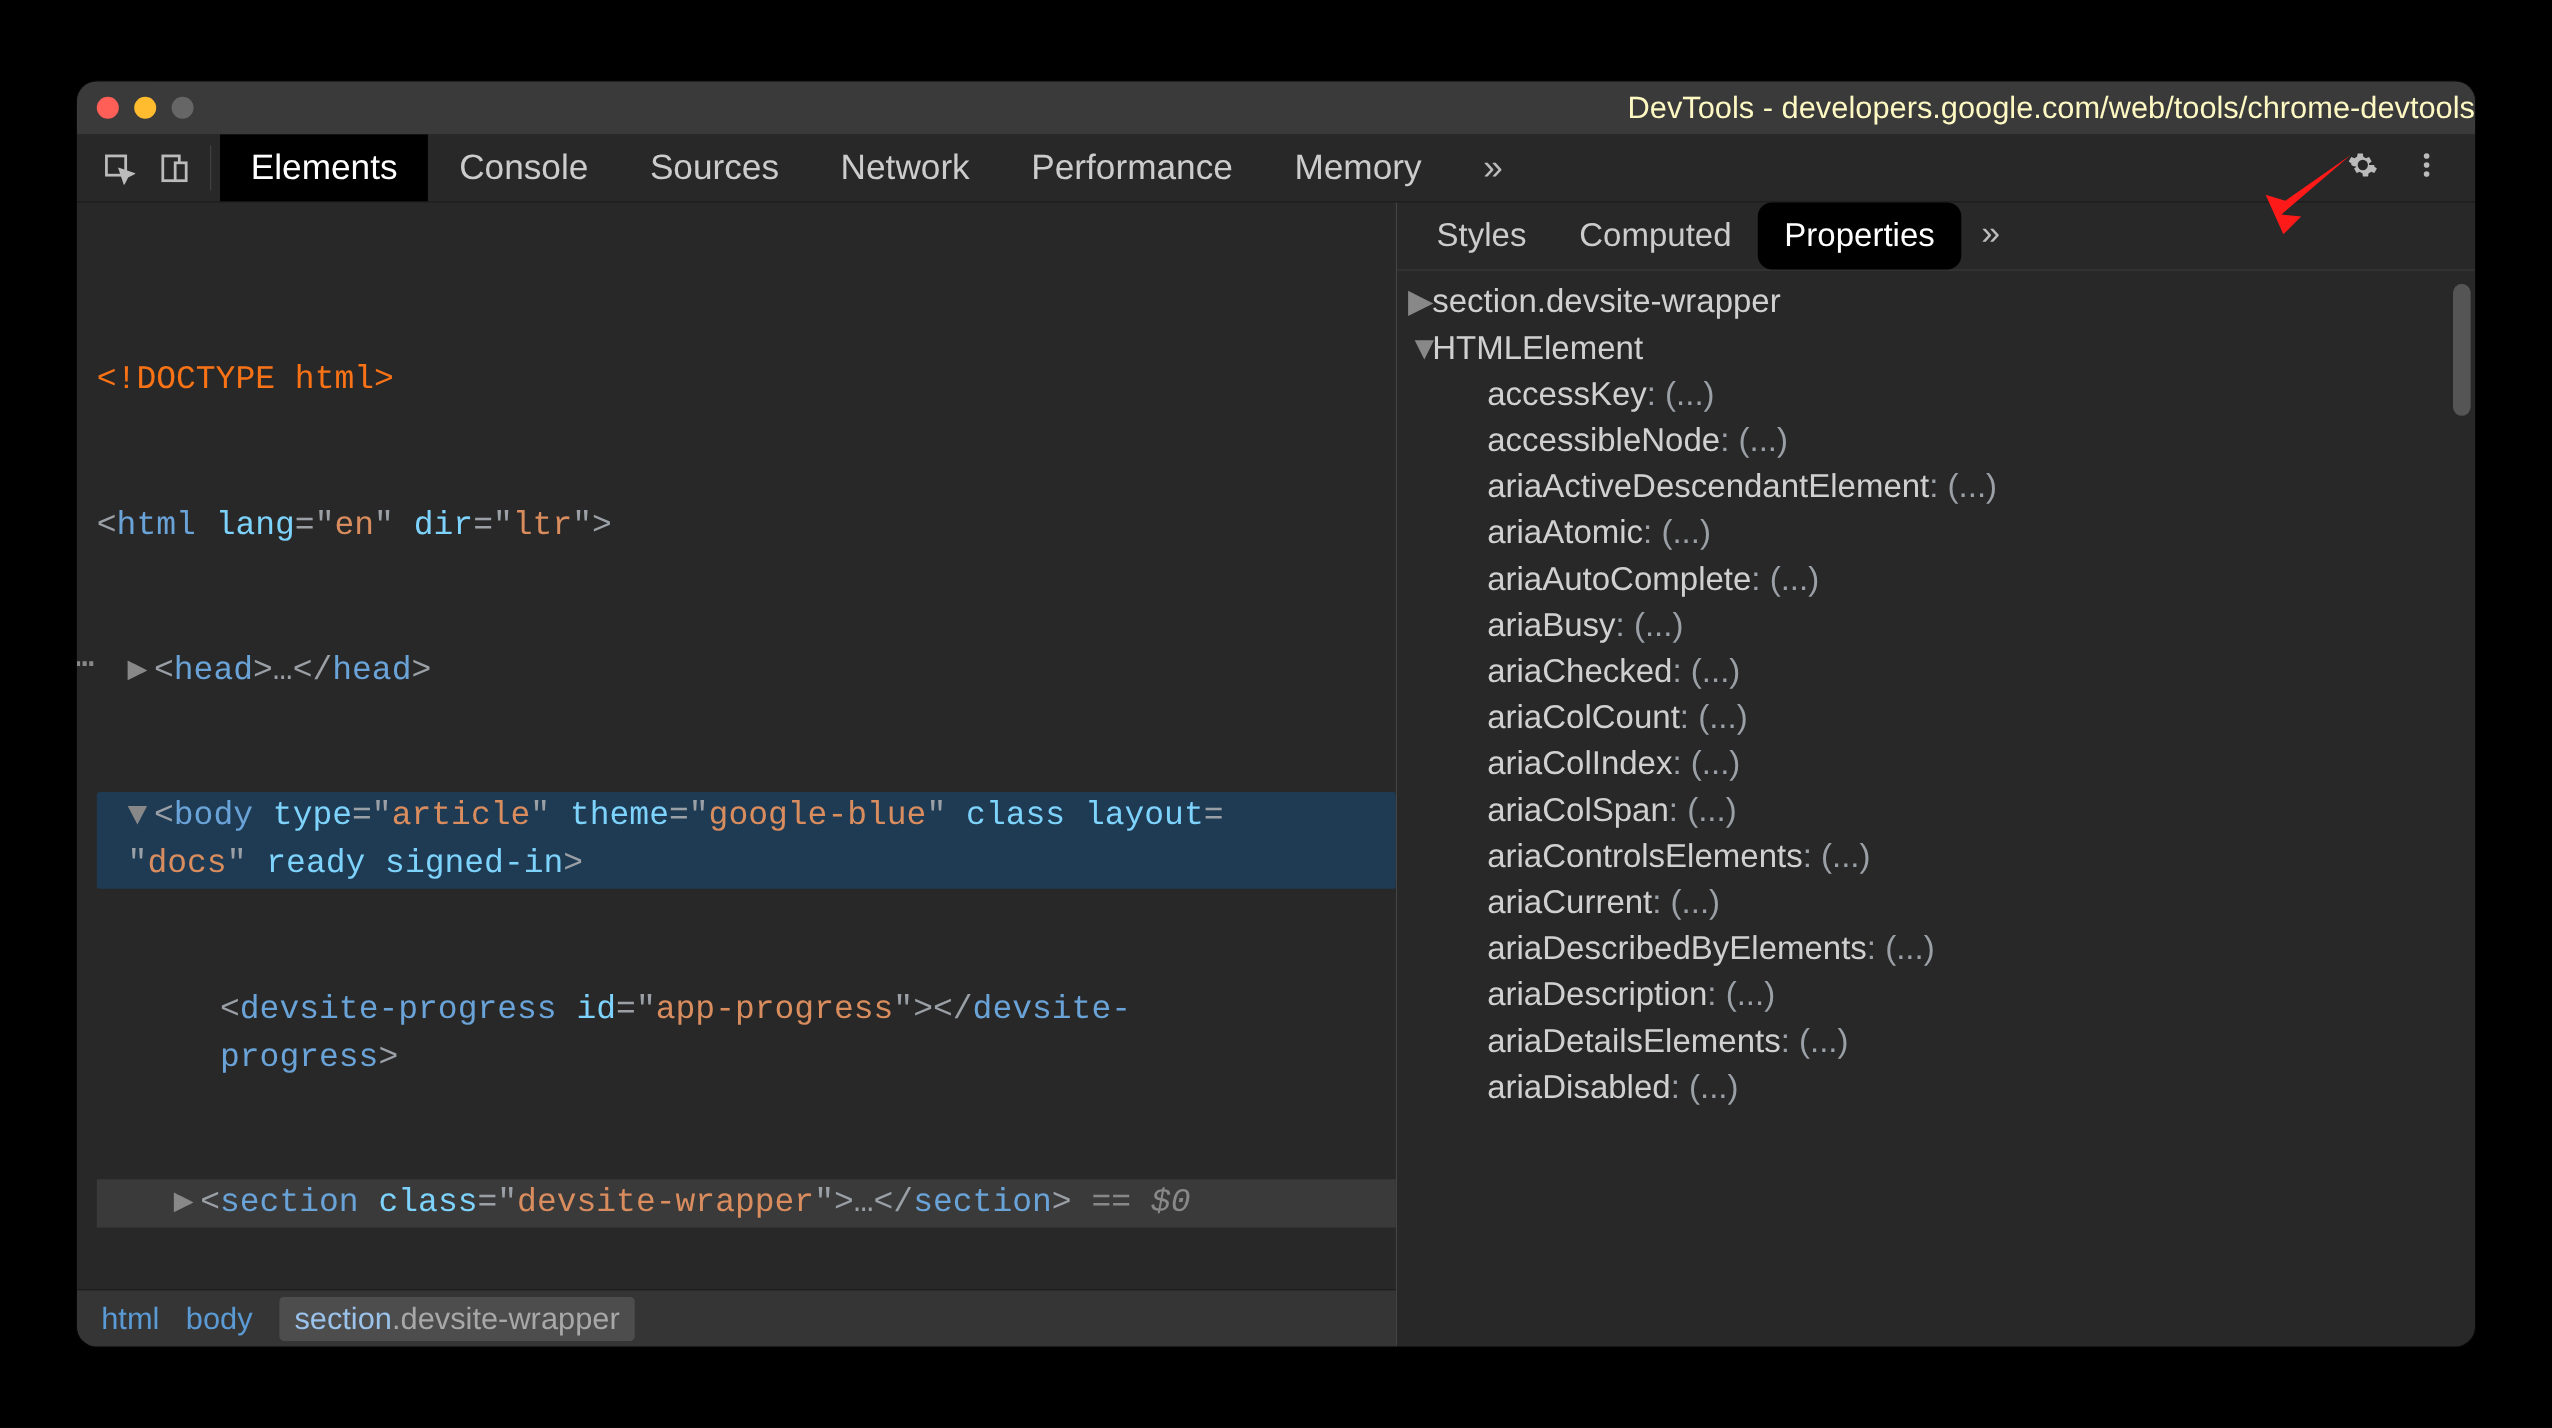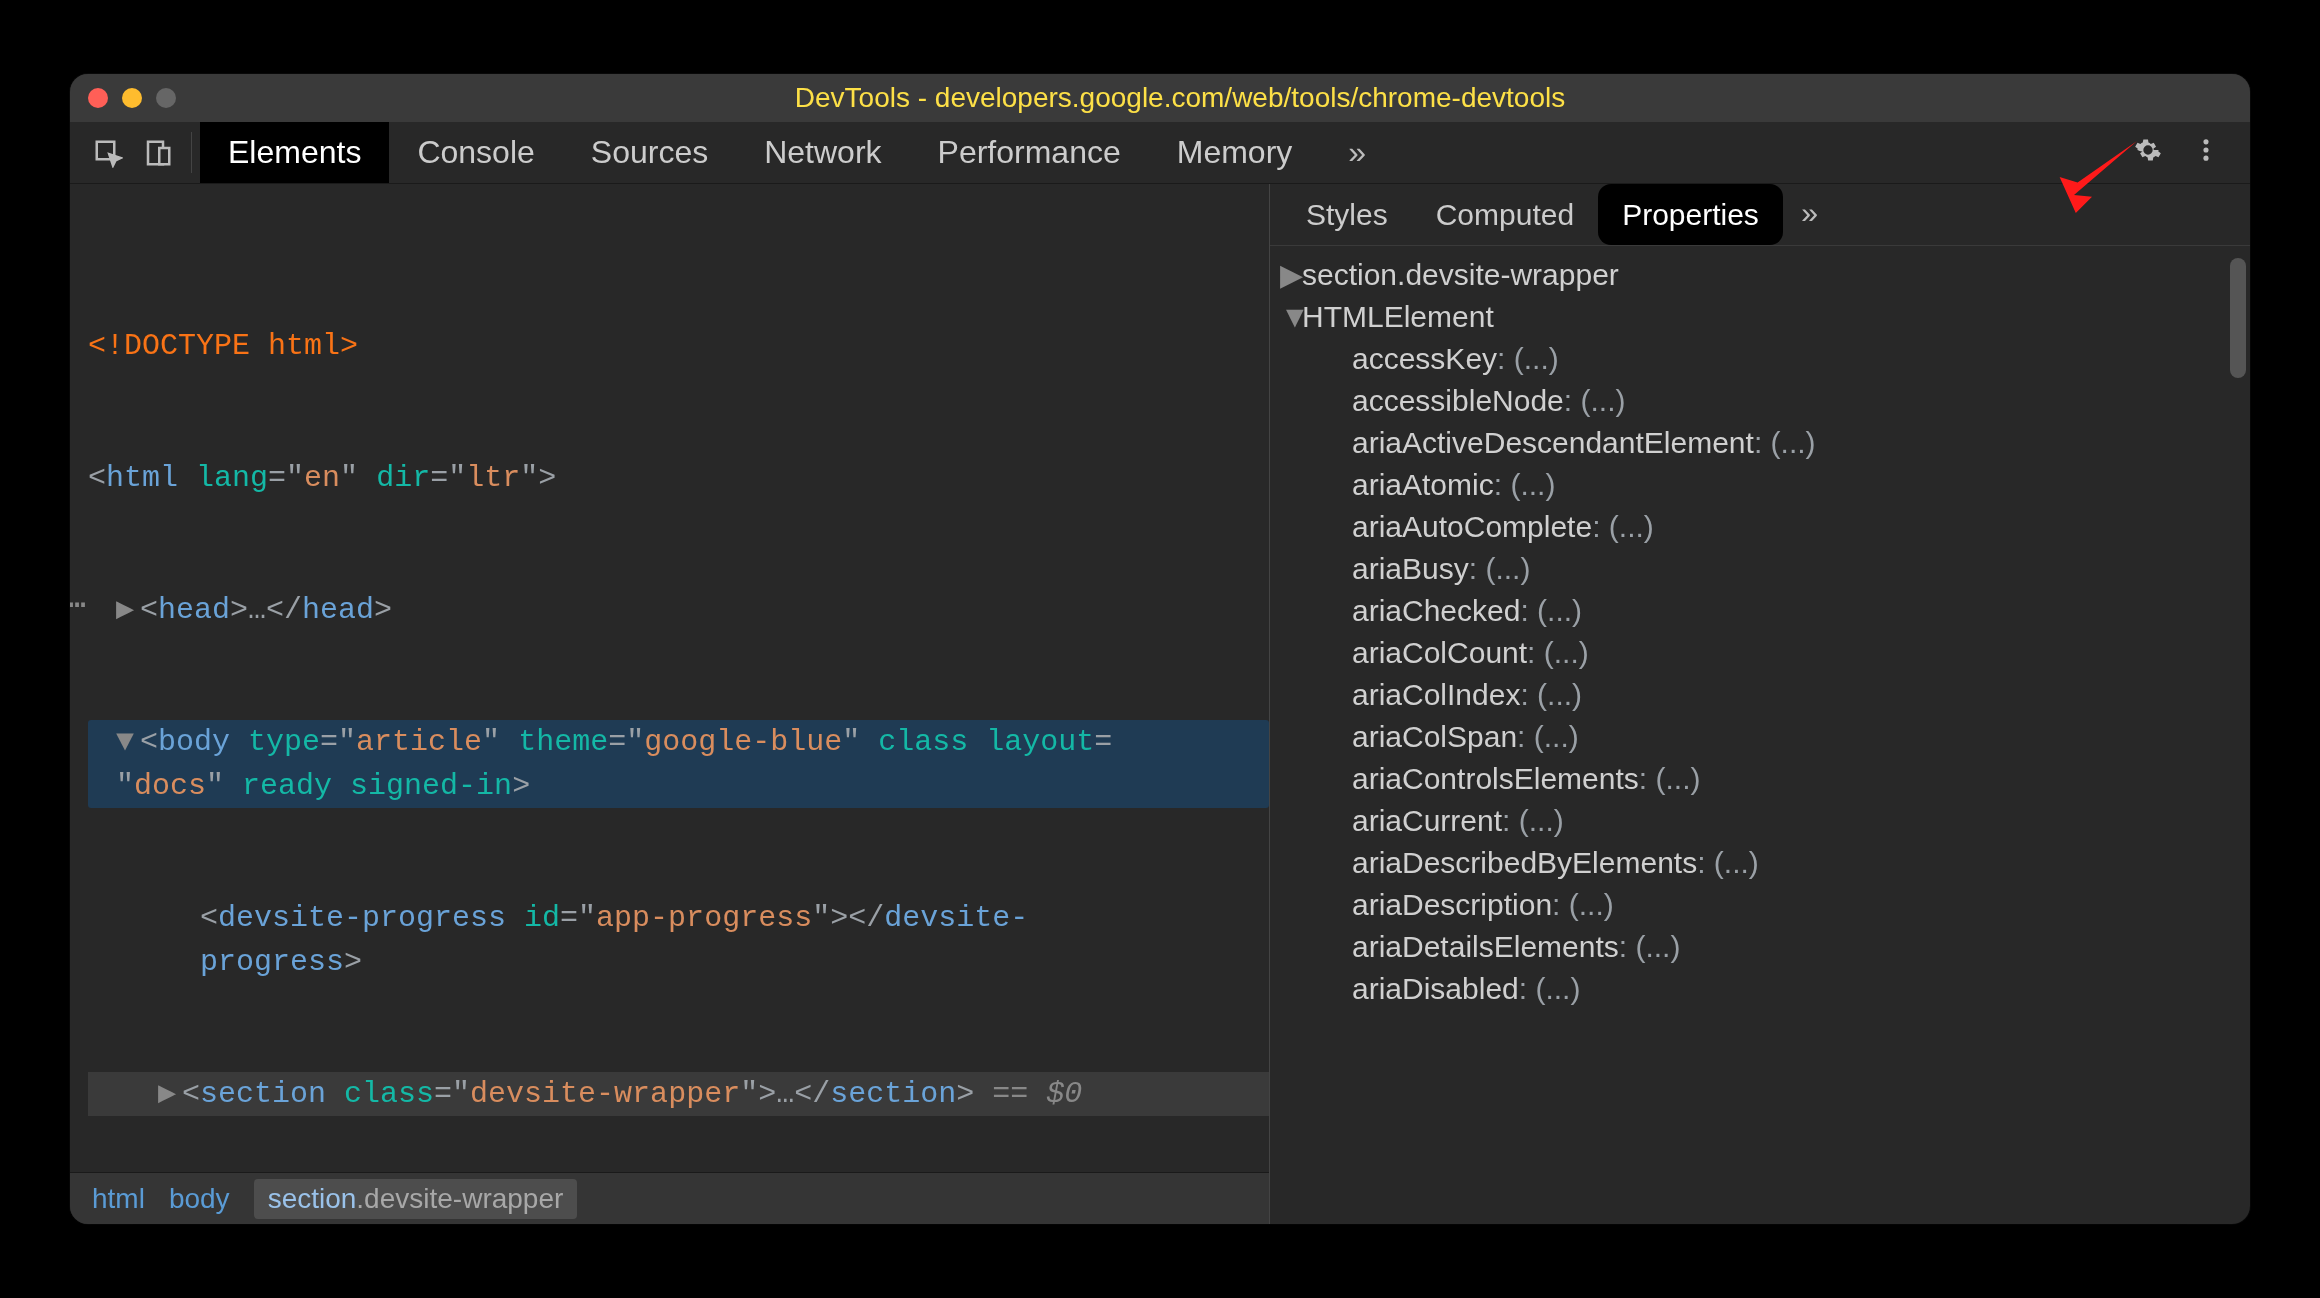--- a/index.html
+++ b/index.html
@@ -33,22 +33,22 @@
     position: relative;
   }
   .traffic { display: flex; gap: 14px; }
   .dot { width: 20px; height: 20px; border-radius: 50%; }
   .dot.red { background: #ff5f57; }
   .dot.yellow { background: #febc2e; }
   .dot.green { background: #666; }
   .title {
     position: absolute;
     left: 0; right: 0;
-    text-align: center;
-    color: #fde047;
+    text-align: right;
+    color: #fef9c3;
     font-size: 28px;
     font-family: -apple-system, "Helvetica Neue", Arial, sans-serif;
     pointer-events: none;
     padding-left: 40px;
   }
   
   .toolbar {
     height: 62px;
     background: #282828;
     border-bottom: 1px solid #1a1a1a;
@@ -113,21 +113,21 @@
     white-space: pre-wrap;
     position: relative;
   }
   .dom .row { padding: 0 8px 0 0; display: block; }
   .dom .row.sel { background: #1f3b54; border-radius: 3px; }
   .ind1 { padding-left: 28px; display:inline-block; }
   .ind2 { padding-left: 70px; display:inline-block; }
   .ind3 { padding-left: 112px; display:inline-block; }
   .arrow { color: #888; display:inline-block; width: 24px; }
   .tag { color: #6aa3d8; }
-  .attr { color: #14b8a6; }
+  .attr { color: #7dd3fc; }
   .val { color: #d98d5e; }
   .pun { color: #9aa0a6; }
   .gray { color: #f97316; }
   .eq { color: #888; font-style: italic; }
   .gutter {
     position: absolute;
     left: -2px;
     top: 400px;
     color: #888;
     font-size: 30px;

